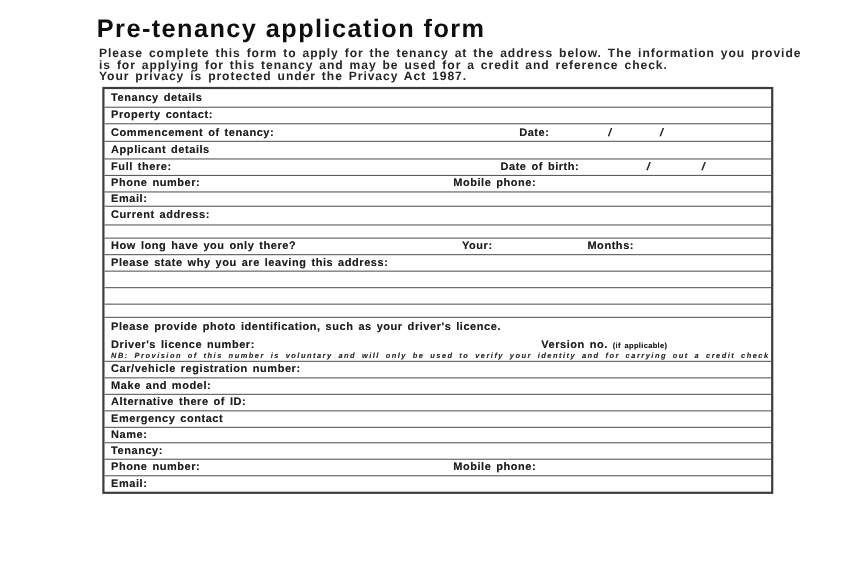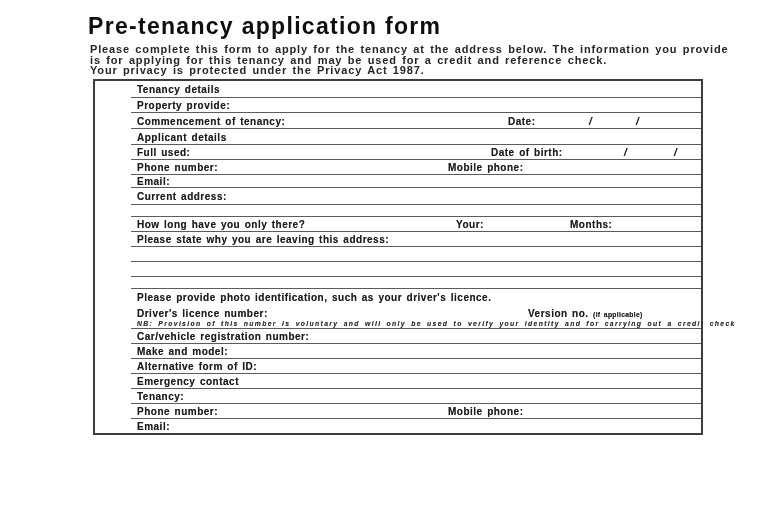--- a/index.html
+++ b/index.html
@@ -15,21 +15,21 @@
   }
   .intro{
     position:absolute;left:90px;top:44px;
     font-size:11px;font-weight:bold;color:#262626;
     letter-spacing:0.85px;word-spacing:1.5px;line-height:10.5px;white-space:nowrap;
   }
   .form-table{
     position:absolute;left:93px;top:79px;width:610px;
     border:2px solid #3c3c3c;background:#fff;box-sizing:border-box;
   }
-  .row{position:relative;border-bottom:1px solid #5c5c5c;box-sizing:border-box;margin-left:36px;}
+  .row{position:relative;border-bottom:1px solid #5c5c5c;box-sizing:border-box;}
   .row:last-child{border-bottom:none;}
   .lbl{
     position:absolute;left:6px;top:50%;transform:translateY(-50%);
     font-size:10px;font-weight:bold;color:#1d1d1d;
     letter-spacing:0.5px;word-spacing:1.2px;white-space:nowrap;
     text-shadow:0 0 0.5px rgba(30,30,30,0.55);
   }
   .abs{top:auto;transform:none;}
   .slash{font-style:italic;font-weight:bold;}
   .tiny{font-size:6.8px;letter-spacing:0.3px;}
@@ -53,36 +53,36 @@
     <div>Your privacy is protected under the Privacy Act 1987.</div>
   </div>
 
   <div class="form-table">
 
     <div class="row" style="height:17px">
       <span class="lbl">Tenancy details</span>
     </div>
 
     <div class="row" style="height:15px">
-      <span class="lbl">Property provide:</span>
+      <span class="lbl">Property contact:</span>
     </div>
 
     <div class="row" style="height:16px">
       <span class="lbl">Commencement of tenancy:</span>
       <span class="lbl" style="left:377px">Date:</span>
       <span class="lbl slash" style="left:458px">/</span>
       <span class="lbl slash" style="left:505px">/</span>
     </div>
 
     <div class="row" style="height:16px">
       <span class="lbl">Applicant details</span>
     </div>
 
     <div class="row" style="height:15px">
-      <span class="lbl">Full used:</span>
+      <span class="lbl">Full there:</span>
       <span class="lbl" style="left:360px">Date of birth:</span>
       <span class="lbl slash" style="left:493px">/</span>
       <span class="lbl slash" style="left:543px">/</span>
     </div>
 
     <div class="row" style="height:15px">
       <span class="lbl">Phone number:</span>
       <span class="lbl" style="left:317px">Mobile phone:</span>
     </div>
 
@@ -120,27 +120,30 @@
 
     <div class="row" style="height:15px">
       <span class="lbl">Car/vehicle registration number:</span>
     </div>
 
     <div class="row" style="height:15px">
       <span class="lbl">Make and model:</span>
     </div>
 
     <div class="row" style="height:15px">
-      <span class="lbl">Alternative form of ID:</span>
+      <span class="lbl">Alternative there of ID:</span>
     </div>
 
     <div class="row" style="height:15px">
       <span class="lbl">Emergency contact</span>
     </div>
 
+    <div class="row" style="height:14px">
+      <span class="lbl">Name:</span>
+    </div>
 
     <div class="row" style="height:15px">
       <span class="lbl">Tenancy:</span>
     </div>
 
     <div class="row" style="height:15px">
       <span class="lbl">Phone number:</span>
       <span class="lbl" style="left:317px">Mobile phone:</span>
     </div>
 

